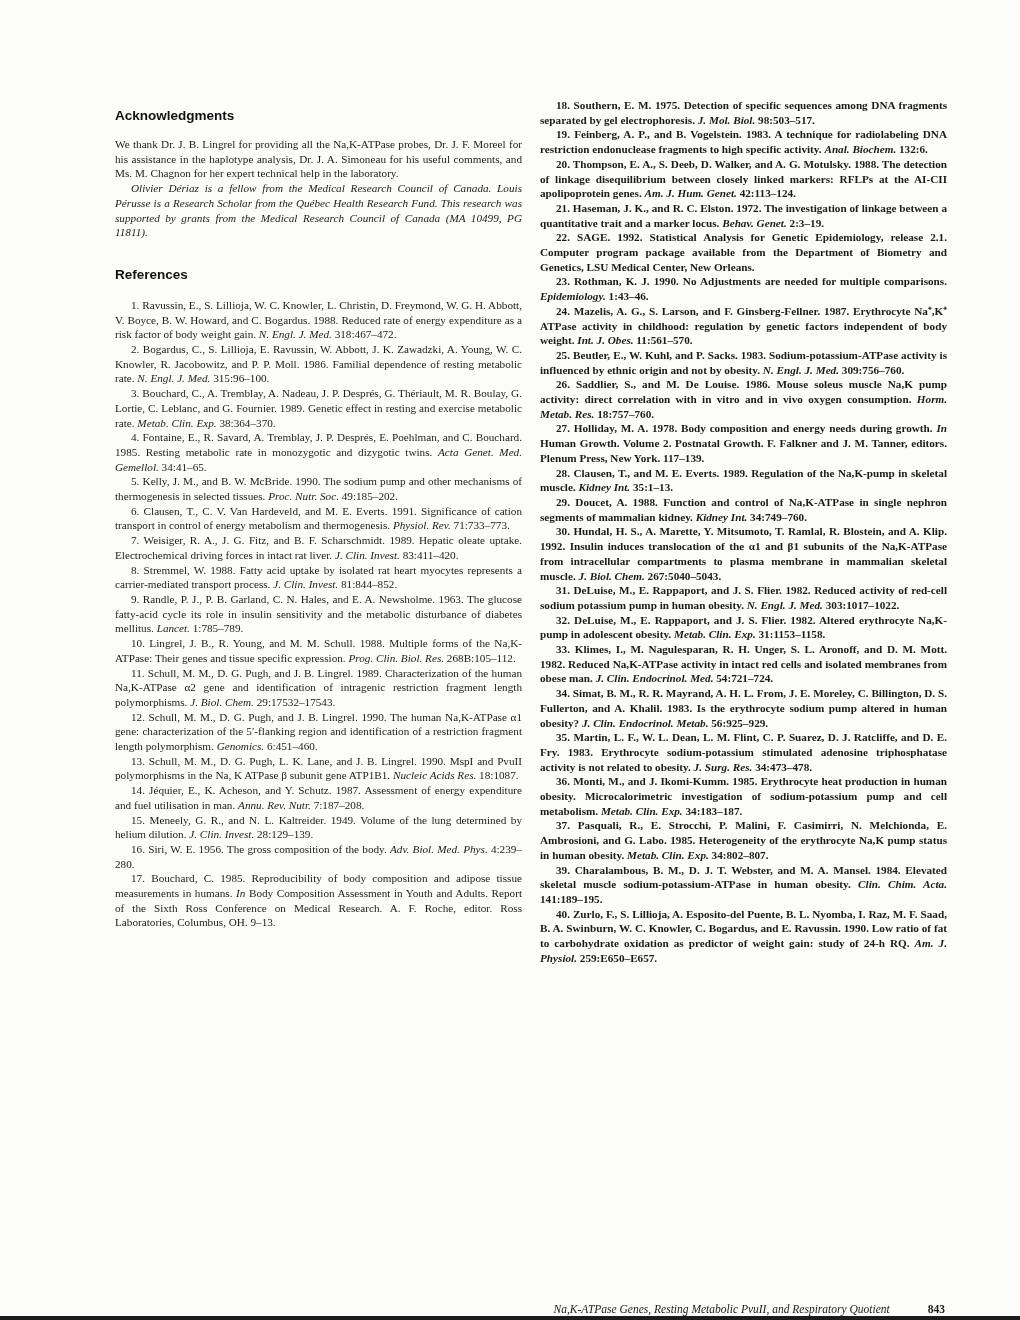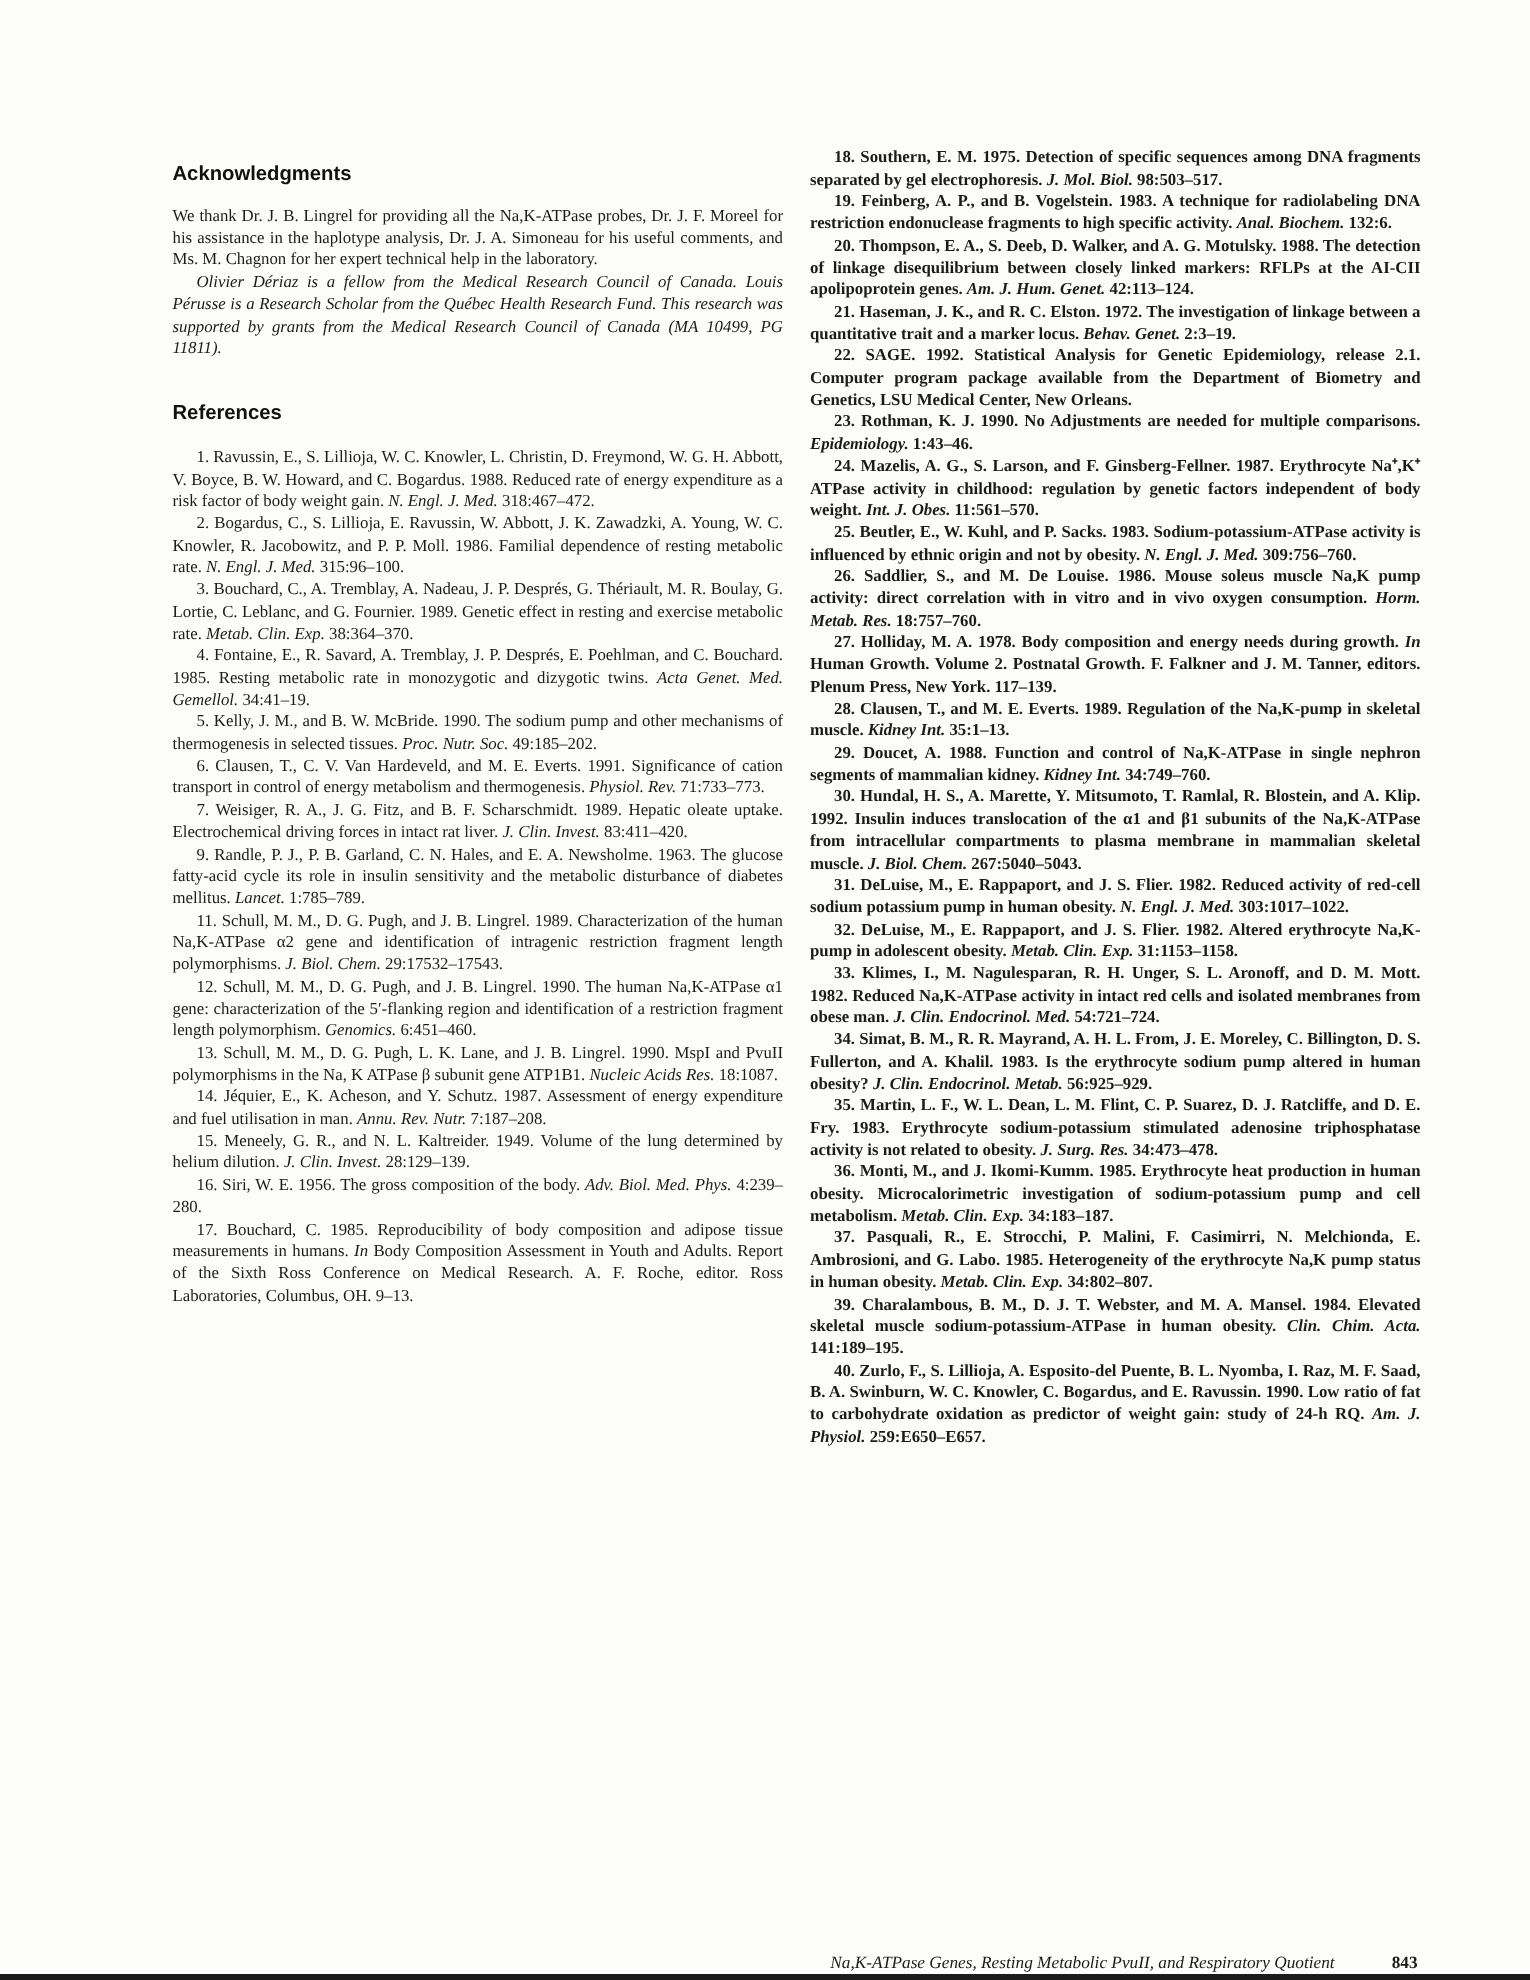--- a/index.html
+++ b/index.html
@@ -78,25 +78,27 @@
   <section class="col col-left">
     <h2 class="heading">Acknowledgments</h2>
     <p class="body-text">We thank Dr. J. B. Lingrel for providing all the Na,K-ATPase probes, Dr. J. F. Moreel for his assistance in the haplotype analysis, Dr. J. A. Simoneau for his useful comments, and Ms. M. Chagnon for her expert technical help in the laboratory.</p>
     <p class="body-text indent">Olivier Dériaz is a fellow from the Medical Research Council of Canada. Louis Pérusse is a Research Scholar from the Québec Health Research Fund. This research was supported by grants from the Medical Research Council of Canada (MA 10499, PG 11811).</p>
 
     <h2 class="heading references-heading">References</h2>
     <div id="refs-left">
         <p class="ref"><span>1. Ravussin, E., S. Lillioja, W. C. Knowler, L. Christin, D. Freymond, W. G. H. Abbott, V. Boyce, B. W. Howard, and C. Bogardus. 1988. Reduced rate of energy expenditure as a risk factor of body weight gain. </span><i>N. Engl. J. Med.</i><span> 318:467–472.</span></p>
         <p class="ref"><span>2. Bogardus, C., S. Lillioja, E. Ravussin, W. Abbott, J. K. Zawadzki, A. Young, W. C. Knowler, R. Jacobowitz, and P. P. Moll. 1986. Familial dependence of resting metabolic rate. </span><i>N. Engl. J. Med.</i><span> 315:96–100.</span></p>
         <p class="ref"><span>3. Bouchard, C., A. Tremblay, A. Nadeau, J. P. Després, G. Thériault, M. R. Boulay, G. Lortie, C. Leblanc, and G. Fournier. 1989. Genetic effect in resting and exercise metabolic rate. </span><i>Metab. Clin. Exp.</i><span> 38:364–370.</span></p>
-        <p class="ref"><span>4. Fontaine, E., R. Savard, A. Tremblay, J. P. Després, E. Poehlman, and C. Bouchard. 1985. Resting metabolic rate in monozygotic and dizygotic twins. </span><i>Acta Genet. Med. Gemellol.</i><span> 34:41–19.</span></p>
+        <p class="ref"><span>4. Fontaine, E., R. Savard, A. Tremblay, J. P. Després, E. Poehlman, and C. Bouchard. 1985. Resting metabolic rate in monozygotic and dizygotic twins. </span><i>Acta Genet. Med. Gemellol.</i><span> 34:41–65.</span></p>
         <p class="ref"><span>5. Kelly, J. M., and B. W. McBride. 1990. The sodium pump and other mechanisms of thermogenesis in selected tissues. </span><i>Proc. Nutr. Soc.</i><span> 49:185–202.</span></p>
         <p class="ref"><span>6. Clausen, T., C. V. Van Hardeveld, and M. E. Everts. 1991. Significance of cation transport in control of energy metabolism and thermogenesis. </span><i>Physiol. Rev.</i><span> 71:733–773.</span></p>
         <p class="ref"><span>7. Weisiger, R. A., J. G. Fitz, and B. F. Scharschmidt. 1989. Hepatic oleate uptake. Electrochemical driving forces in intact rat liver. </span><i>J. Clin. Invest.</i><span> 83:411–420.</span></p>
+        <p class="ref"><span>8. Stremmel, W. 1988. Fatty acid uptake by isolated rat heart myocytes represents a carrier-mediated transport process. </span><i>J. Clin. Invest.</i><span> 81:844–852.</span></p>
         <p class="ref"><span>9. Randle, P. J., P. B. Garland, C. N. Hales, and E. A. Newsholme. 1963. The glucose fatty-acid cycle its role in insulin sensitivity and the metabolic disturbance of diabetes mellitus. </span><i>Lancet.</i><span> 1:785–789.</span></p>
+        <p class="ref"><span>10. Lingrel, J. B., R. Young, and M. M. Schull. 1988. Multiple forms of the Na,K-ATPase: Their genes and tissue specific expression. </span><i>Prog. Clin. Biol. Res.</i><span> 268B:105–112.</span></p>
         <p class="ref"><span>11. Schull, M. M., D. G. Pugh, and J. B. Lingrel. 1989. Characterization of the human Na,K-ATPase α2 gene and identification of intragenic restriction fragment length polymorphisms. </span><i>J. Biol. Chem.</i><span> 29:17532–17543.</span></p>
         <p class="ref"><span>12. Schull, M. M., D. G. Pugh, and J. B. Lingrel. 1990. The human Na,K-ATPase α1 gene: characterization of the 5′-flanking region and identification of a restriction fragment length polymorphism. </span><i>Genomics.</i><span> 6:451–460.</span></p>
         <p class="ref"><span>13. Schull, M. M., D. G. Pugh, L. K. Lane, and J. B. Lingrel. 1990. MspI and PvuII polymorphisms in the Na, K ATPase β subunit gene ATP1B1. </span><i>Nucleic Acids Res.</i><span> 18:1087.</span></p>
         <p class="ref"><span>14. Jéquier, E., K. Acheson, and Y. Schutz. 1987. Assessment of energy expenditure and fuel utilisation in man. </span><i>Annu. Rev. Nutr.</i><span> 7:187–208.</span></p>
         <p class="ref"><span>15. Meneely, G. R., and N. L. Kaltreider. 1949. Volume of the lung determined by helium dilution. </span><i>J. Clin. Invest.</i><span> 28:129–139.</span></p>
         <p class="ref"><span>16. Siri, W. E. 1956. The gross composition of the body. </span><i>Adv. Biol. Med. Phys.</i><span> 4:239–280.</span></p>
         <p class="ref"><span>17. Bouchard, C. 1985. Reproducibility of body composition and adipose tissue measurements in humans. </span><i>In</i><span> Body Composition Assessment in Youth and Adults. Report of the Sixth Ross Conference on Medical Research. A. F. Roche, editor. Ross Laboratories, Columbus, OH. 9–13.</span></p>
       </div>
   </section>
 

